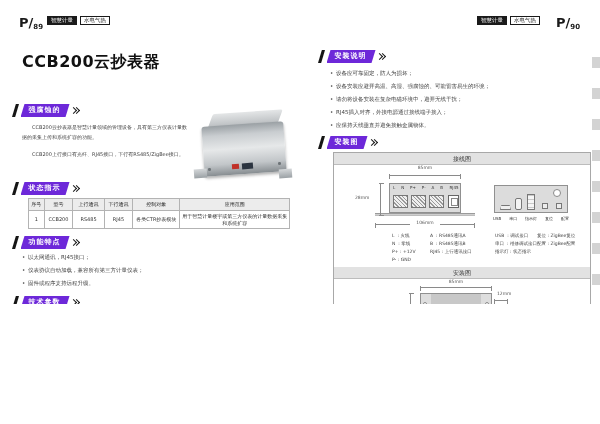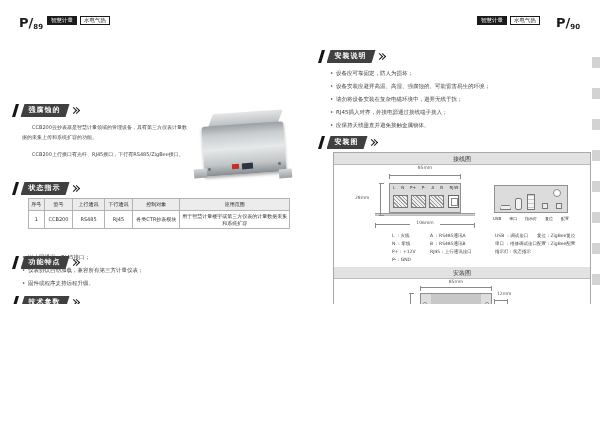--- a/index.html
+++ b/index.html
@@ -14,21 +14,21 @@
   .tagrow { position:absolute; display:flex; gap:3px; align-items:center; }
   .tag-dark { background:#1a1a1a; color:#fff; font-size:5.5px; padding:1.5px 4px; line-height:1; }
   .tag-light { background:#fff; color:#1a1a1a; border:1px solid #1a1a1a; font-size:5.5px; padding:0.5px 3px; line-height:1; }
 
   
   .doc-title { position:absolute; font-size:16px; font-weight:bold; color:#111; letter-spacing:0.5px; }
 
   
   .ribbon { position:absolute; display:flex; align-items:center; height:13px; }
   .rb-tail { width:7px; height:13px; background:#161616; clip-path:polygon(55% 0,100% 0,45% 100%,0 100%); margin-right:1.5px; }
-  .rb-body { background:#404040; color:#fff; font-size:7px; font-weight:bold; line-height:13px; padding:0 9px 0 8px; letter-spacing:1px; clip-path:polygon(4px 0,100% 0,calc(100% - 4px) 100%,0 100%); white-space:nowrap; }
+  .rb-body { background:#6d28d9; color:#fff; font-size:7px; font-weight:bold; line-height:13px; padding:0 9px 0 8px; letter-spacing:1px; clip-path:polygon(4px 0,100% 0,calc(100% - 4px) 100%,0 100%); white-space:nowrap; }
   .rb-chev { position:relative; width:10px; height:13px; margin-left:1px; }
   .rb-chev::before, .rb-chev::after { content:""; position:absolute; top:3.5px; width:4px; height:4px; border-top:1.6px solid #161616; border-right:1.6px solid #161616; transform:rotate(45deg); }
   .rb-chev::before { left:0; } .rb-chev::after { left:3.5px; }
 
   
   .para { position:absolute; font-size:5px; line-height:1.9; color:#444; text-indent:2em; }
   ul.blist { position:absolute; list-style:none; }
   ul.blist li { font-size:5.5px; color:#444; line-height:1.45; margin-bottom:5px; padding-left:6px; position:relative; }
   ul.blist li::before { content:"•"; position:absolute; left:0; top:0; color:#444; }
 
@@ -94,20 +94,21 @@
 <body>
 
 <div id="spread">
 
   <div class="pno" style="left:19px; top:12px;"><span class="pno-big">P/</span><span class="pno-small">89</span></div>
   <div class="tagrow" style="left:47px; top:16px;">
     <span class="tag-dark">智慧计量</span>
     <span class="tag-light">水电气热</span>
   </div>
 
+  <div class="doc-title" style="left:22px; top:52px;">CCB200云抄表器</div>
 
   <div class="ribbon" style="left:12px; top:104px;">
     <span class="rb-tail"></span>
     <span class="rb-body">强腐蚀的</span>
     <span class="rb-chev"></span>
   </div>
   <div class="para" style="left:22px; top:123px; width:168px;">CCB200云抄表器是智慧计量领域的管理设备，具有第三方仪表计量数据的采集上传和系统扩容的功能。</div>
   <div class="para" style="left:22px; top:150px; width:168px;">CCB200上行接口有光纤、RJ45接口，下行有RS485/ZigBee接口。</div>
 
   <div class="photo">
@@ -142,21 +143,21 @@
           <td>1</td>
           <td>CCB200</td>
           <td>RS485</td>
           <td>RJ45</td>
           <td>各类CTR抄表模块</td>
           <td>用于智慧计量楼宇或第三方仪表的计量数据采集和系统扩容</td>
         </tr>
       </tbody>
     </table>
 
-  <div class="ribbon" style="left:12px; top:236px;margin-top:20px;">
+  <div class="ribbon" style="left:12px; top:236px;">
     <span class="rb-tail"></span>
     <span class="rb-body">功能特点</span>
     <span class="rb-chev"></span>
   </div>
   <ul class="blist" style="left:22px; top:254px; width:250px;">
       <li>以太网通讯，RJ45接口；</li>
       <li>仪表协议自动加载，兼容所有第三方计量仪表；</li>
       <li>固件或程序支持远程升级。</li>
     </ul>
 

